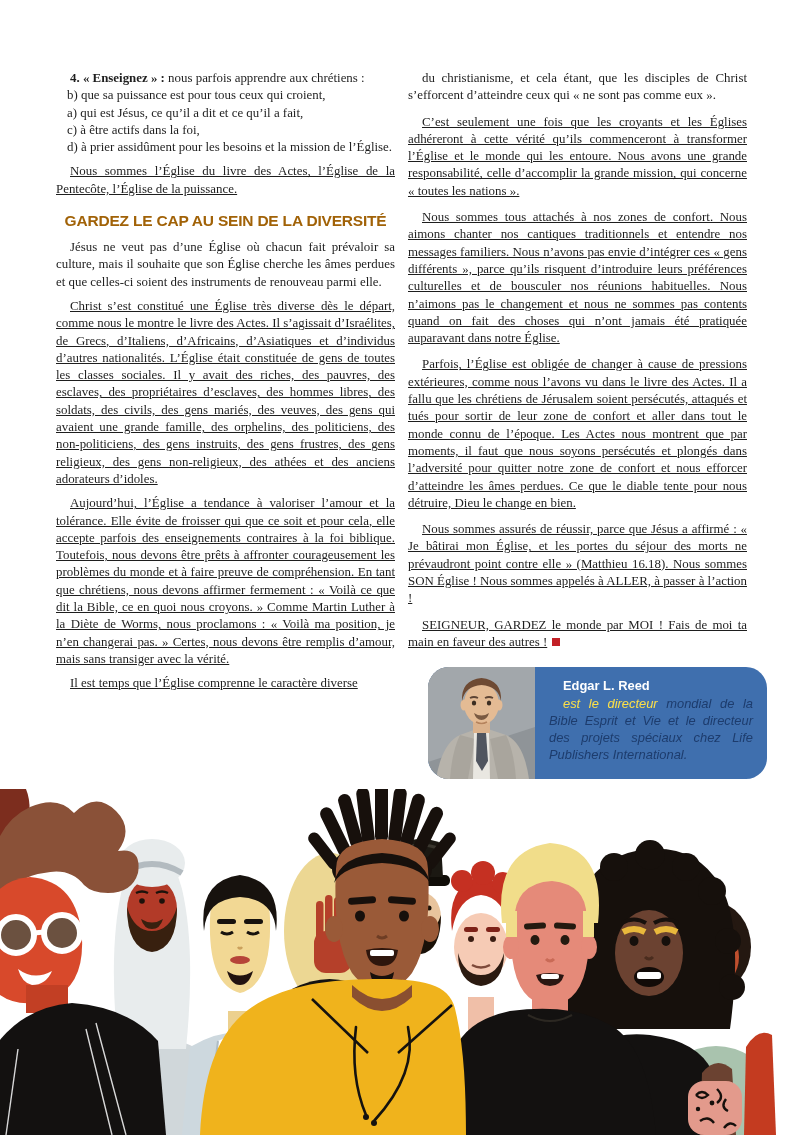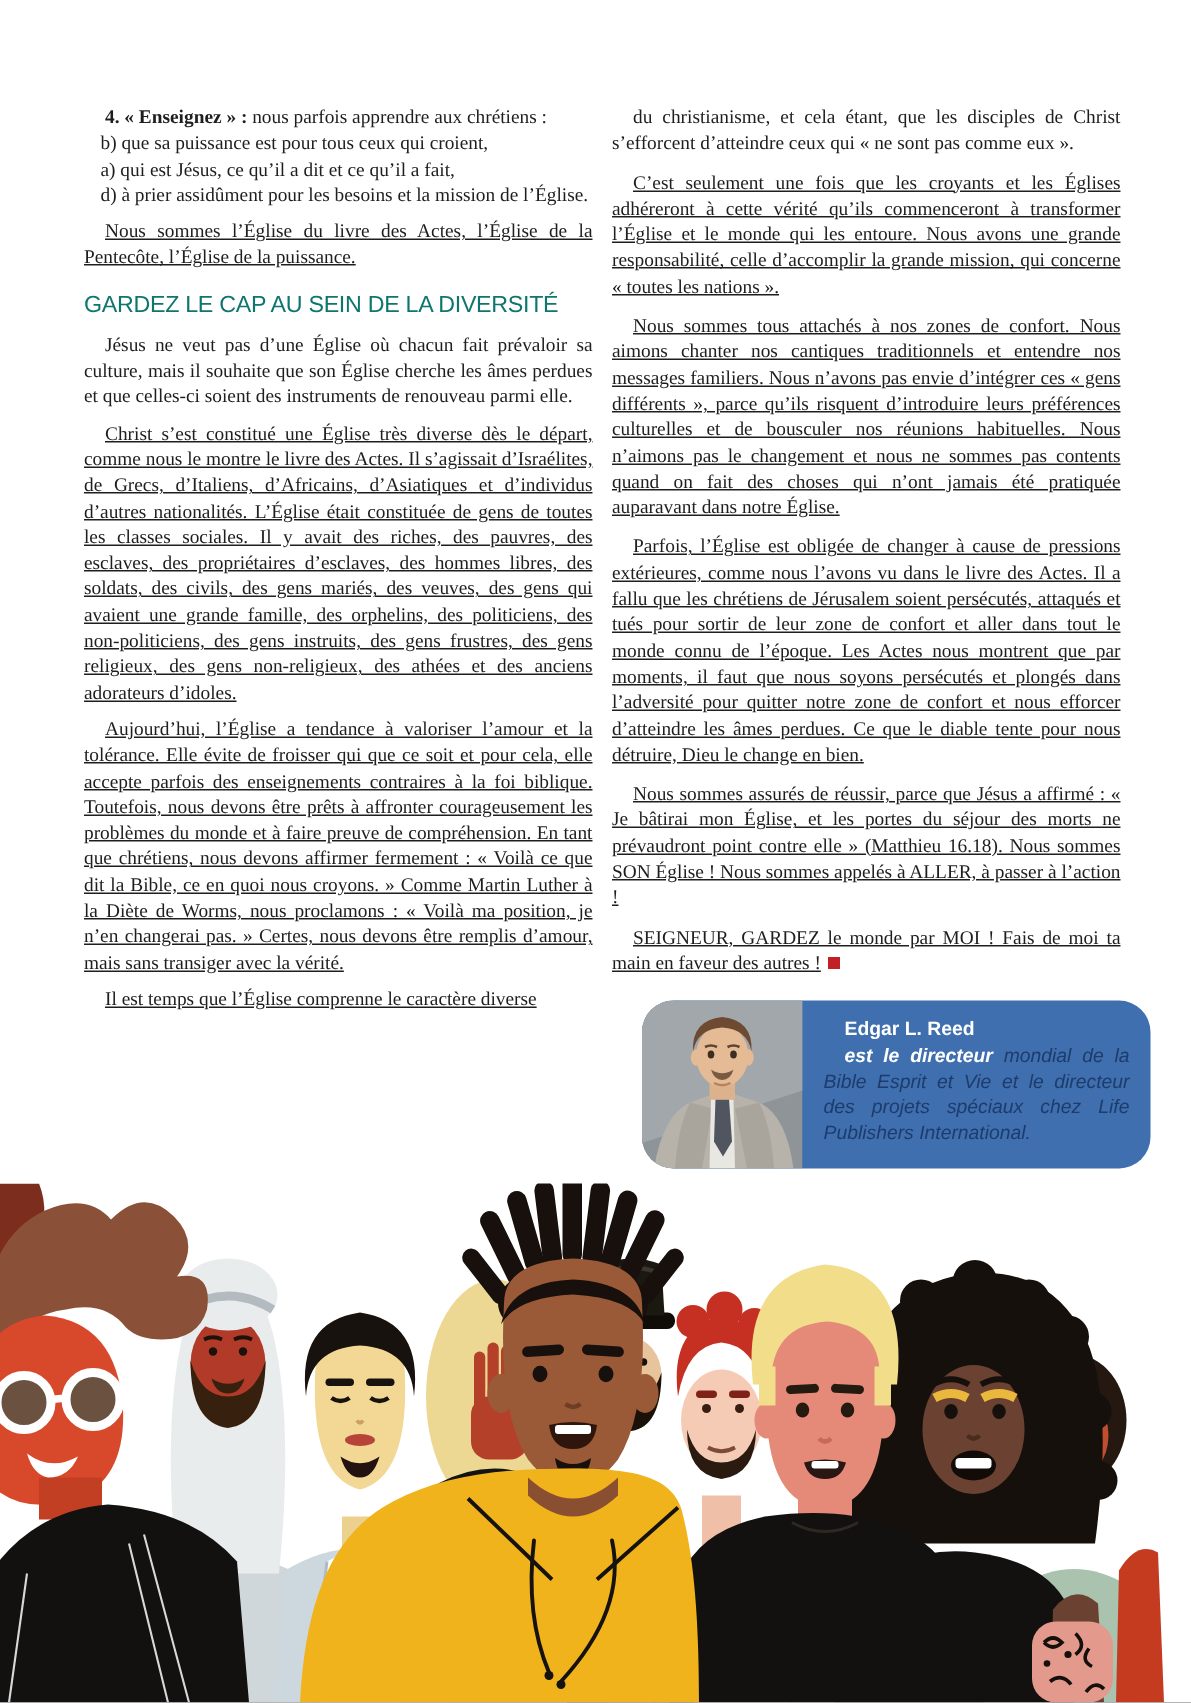--- a/index.html
+++ b/index.html
@@ -10,48 +10,49 @@
           font-size:13.5px;letter-spacing:.6px;color:#141414;
           padding-bottom:5px;border-bottom:2px solid #161616;z-index:3;}
   
   .cols{position:absolute;top:70px;left:56px;right:47px;display:flex;gap:13px;z-index:2;}
   .col{width:339px;flex:none;}
   .col p{margin:0;font-size:12.9px;line-height:17.3px;text-align:justify;text-indent:14px;}
   .col p.sp{margin-top:7px;text-decoration:underline;}
   .col p.item{text-indent:11px;margin-top:0;}
   .col-right p.sp{margin-top:9px;}
   .lead b{font-weight:bold;}
-  h2.section{font-family:"Liberation Sans",sans-serif;font-weight:normal;color:#0f766e;
-             font-size:15.5px;line-height:19px;margin:13px 0 9px;letter-spacing:-.2px;}
+  h2.section{font-family:"Liberation Sans",sans-serif;font-weight:bold;color:#a16207;
+             font-size:15.5px;line-height:19px;margin:13px 0 9px;letter-spacing:-.2px;text-align:center;}
   .endsq{display:inline-block;width:8px;height:8px;background:#c22026;margin-left:5px;}
   
   .bio-box{margin-top:16px;width:339px;height:112px;background:#3f6fae;border-radius:21px;
            overflow:hidden;display:flex;margin-left:20px;}
   .bio-photo{width:107px;height:112px;flex:none;}
   .bio-photo svg{display:block;width:100%;height:100%;}
   .bio-text{padding:10px 14px 8px 14px;font-family:"Liberation Sans",sans-serif;}
   .bio-name{color:#ffffff;font-weight:bold;font-size:14.5px;line-height:18px;margin:0 0 2px 0;}
   .bio-desc{font-style:italic;font-size:12.6px;line-height:16.4px;color:#1d3c6d;margin:0;}
-  .bio-desc .bb{font-weight:bold;color:#ffffff;}
+  .bio-desc .bb{font-weight:normal;color:#fde047;}
   
   .illus{position:absolute;left:0;right:0;bottom:0;height:346px;z-index:1;}
   .illus svg{display:block;width:100%;height:100%;}
 </style>
 </head>
 <body>
 
 <div class="page">
 
 
   <div class="cols">
 
     <div class="col col-left">
       <p class="lead"><b>4. « Enseignez » :</b><span> nous parfois apprendre aux chrétiens :</span></p>
       <p class="item">b) que sa puissance est pour tous ceux qui croient,</p>
       <p class="item">a) qui est Jésus, ce qu’il a dit et ce qu’il a fait,</p>
+      <p class="item">c) à être actifs dans la foi,</p>
       <p class="item">d) à prier assidûment pour les besoins et la mission de l’Église.</p>
       <p class="sp">Nous sommes l’Église du livre des Actes, l’Église de la Pentecôte, l’Église de la puissance.</p>
       <h2 class="section">GARDEZ LE CAP AU SEIN DE LA DIVERSITÉ</h2>
       <p>Jésus ne veut pas d’une Église où chacun fait prévaloir sa culture, mais il souhaite que son Église cherche les âmes perdues et que celles-ci soient des instruments de renouveau parmi elle.</p>
       <p class="sp">Christ s’est constitué une Église très diverse dès le départ, comme nous le montre le livre des Actes. Il s’agissait d’Israélites, de Grecs, d’Italiens, d’Africains, d’Asiatiques et d’individus d’autres nationalités. L’Église était constituée de gens de toutes les classes sociales. Il y avait des riches, des pauvres, des esclaves, des propriétaires d’esclaves, des hommes libres, des soldats, des civils, des gens mariés, des veuves, des gens qui avaient une grande famille, des orphelins, des politiciens, des non-politiciens, des gens instruits, des gens frustres, des gens religieux, des gens non-religieux, des athées et des anciens adorateurs d’idoles.</p>
       <p class="sp">Aujourd’hui, l’Église a tendance à valoriser l’amour et la tolérance. Elle évite de froisser qui que ce soit et pour cela, elle accepte parfois des enseignements contraires à la foi biblique. Toutefois, nous devons être prêts à affronter courageusement les problèmes du monde et à faire preuve de compréhension. En tant que chrétiens, nous devons affirmer fermement : « Voilà ce que dit la Bible, ce en quoi nous croyons. » Comme Martin Luther à la Diète de Worms, nous proclamons : « Voilà ma position, je n’en changerai pas. » Certes, nous devons être remplis d’amour, mais sans transiger avec la vérité.</p>
       <p class="sp">Il est temps que l’Église comprenne le caractère diverse</p>
     </div>
 
     <div class="col col-right">

